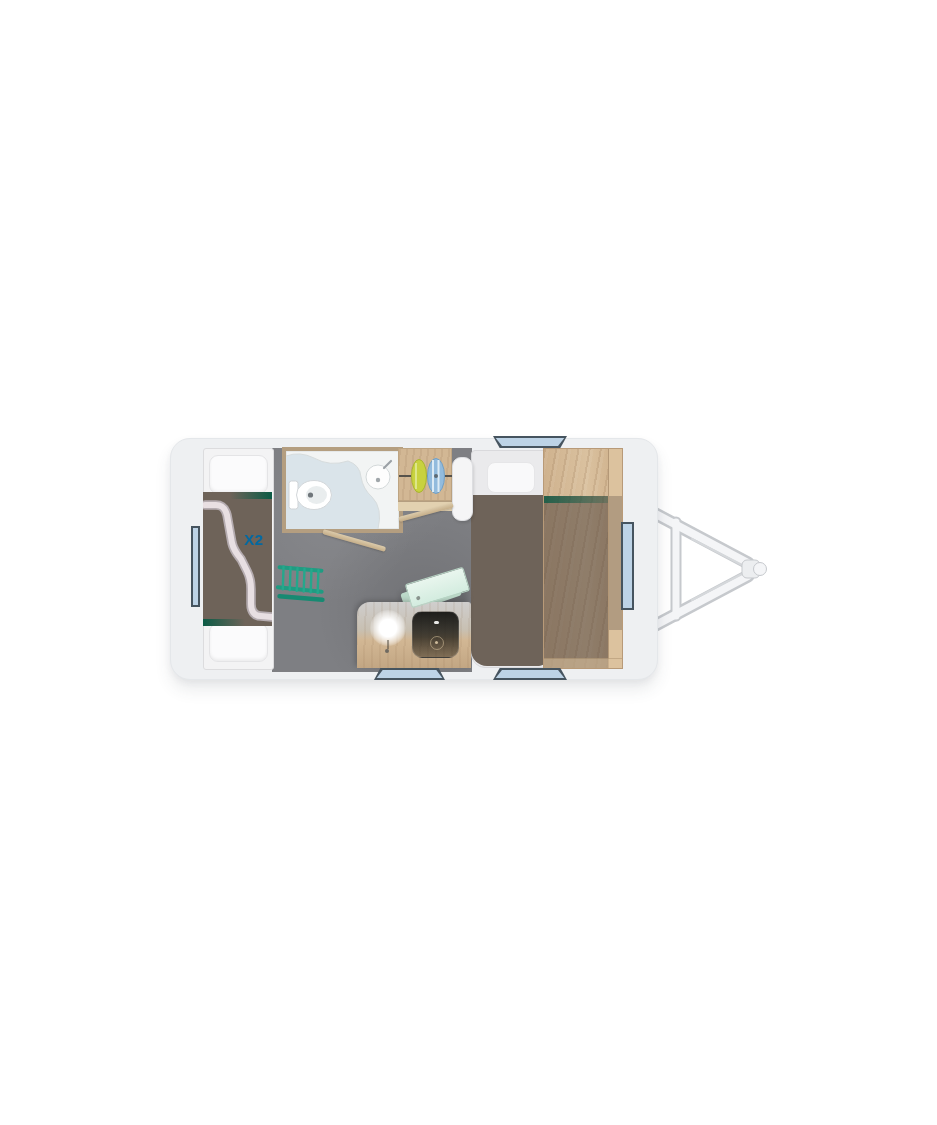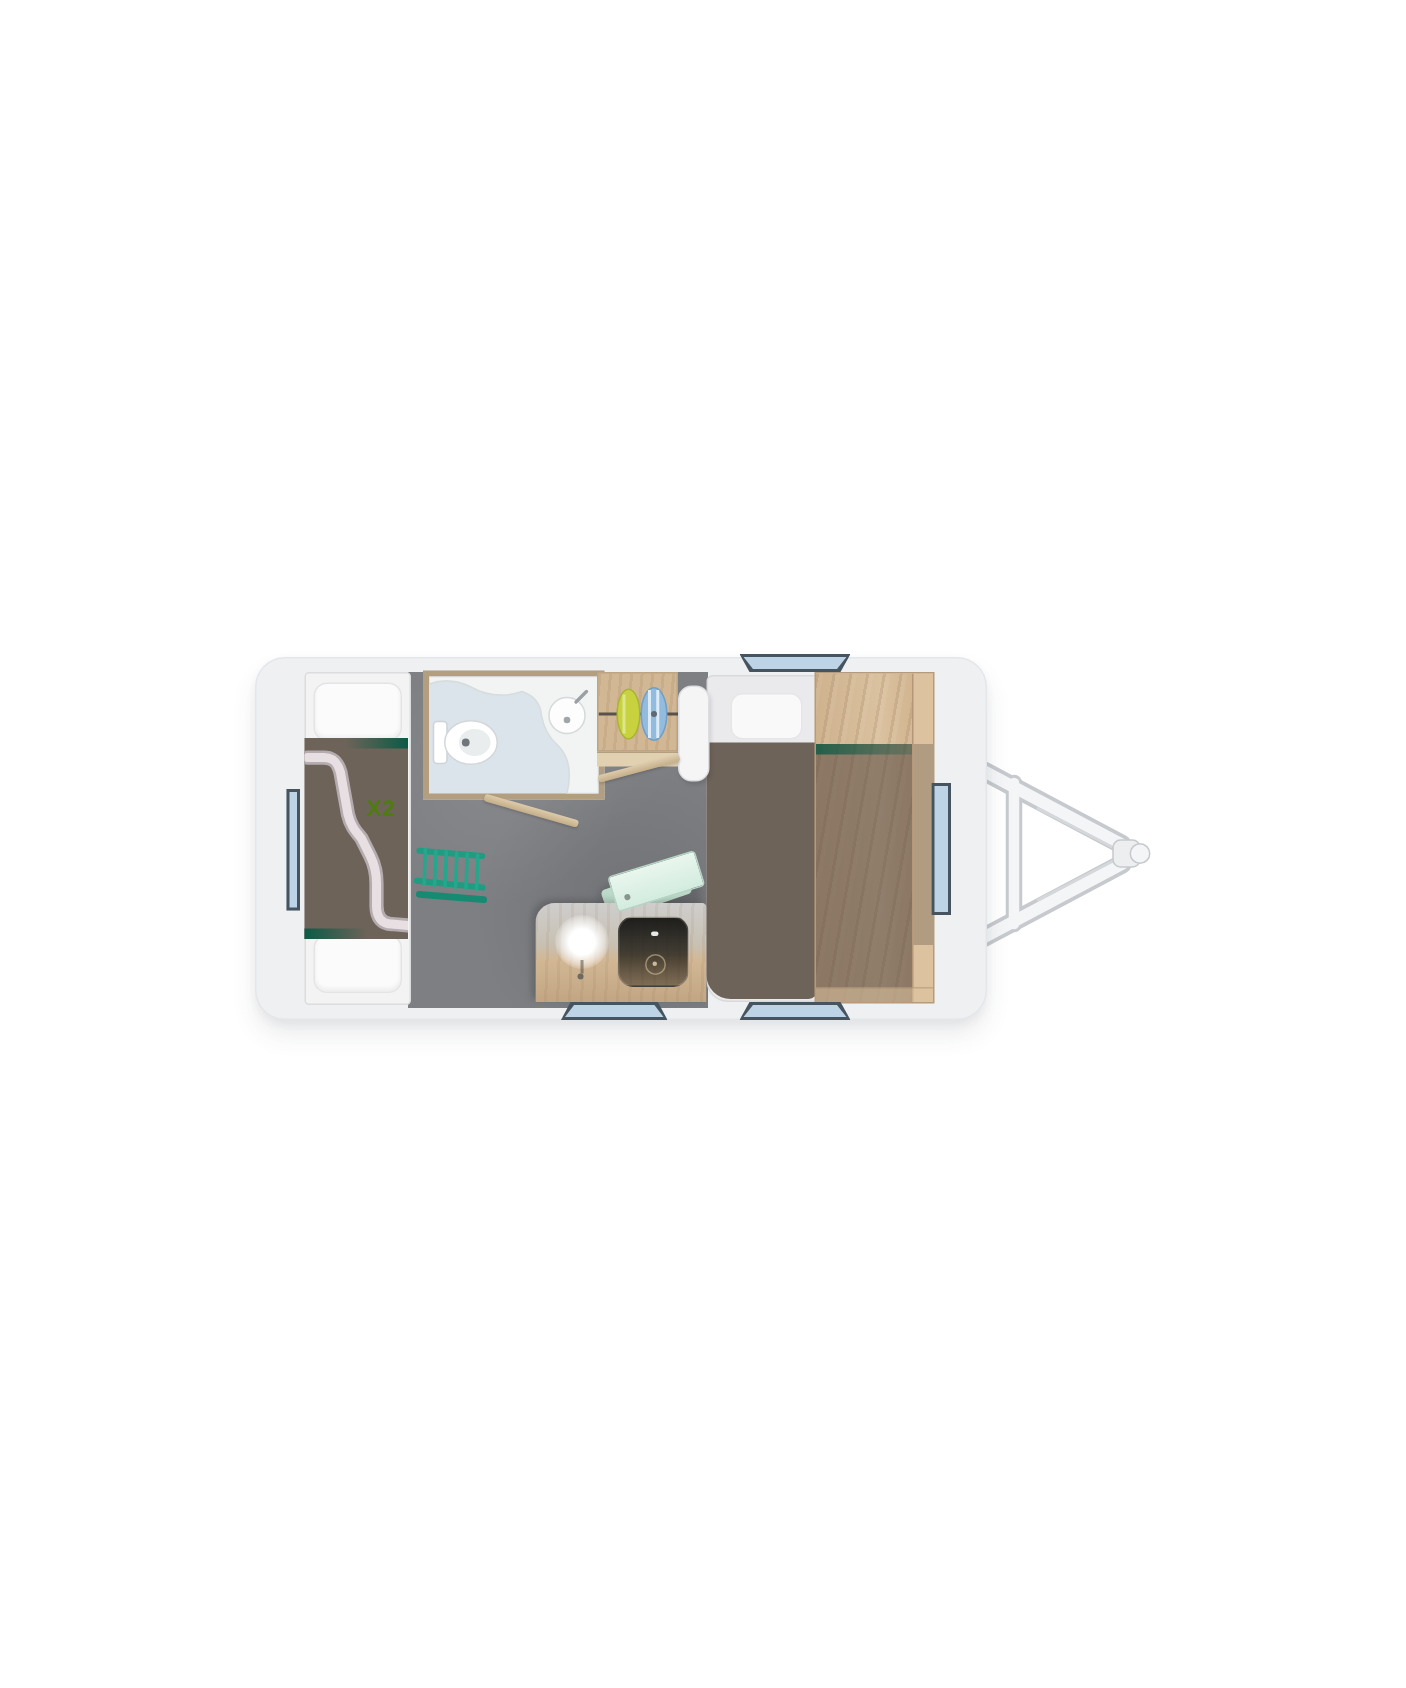--- a/index.html
+++ b/index.html
@@ -25,21 +25,21 @@
     box-shadow:inset 0 -2px 3px rgba(0,0,0,.06);z-index:4;}
   .bunk-pillow-top{left:209px;top:455px;width:57px;height:37px;}
   .bunk-pillow-bottom{left:209px;top:623px;width:57px;height:37px;}
   .bunk-blanket{left:203px;top:492px;width:69px;height:134px;background:var(--blanket,#6e6359);z-index:4;}
   .bunk-green-top{position:absolute;top:0;right:0;width:42px;height:7px;
     background:linear-gradient(270deg,var(--accent-green,#0b5b45),rgba(11,91,69,0));}
   .bunk-green-bottom{position:absolute;bottom:0;left:0;width:42px;height:7px;
     background:linear-gradient(90deg,var(--accent-green,#0b5b45),rgba(11,91,69,0));}
   .bunk-ladder-svg{left:203px;top:492px;width:69px;height:134px;z-index:5;}
   .bunk-label{left:234px;top:531px;width:40px;text-align:center;z-index:6;
-    color:#4d7c0f;font-size:15px;font-weight:800;letter-spacing:.5px;}
+    color:#0369a1;font-size:15px;font-weight:800;letter-spacing:.5px;}
   
   .step-ladder{left:276px;top:561px;width:50px;height:44px;z-index:6;transform:rotate(2deg);}
   
   .bathroom{left:282px;top:447px;width:121px;height:86px;z-index:5;box-sizing:border-box;
     border:4px solid var(--bathroom-wall,#b49e80);background:var(--bathroom-floor,#dae4ea);}
   .bathroom svg{position:absolute;left:0;top:0;}
   .door{height:5px;background:linear-gradient(180deg,#dccbab,var(--door-beige,#c5ae89));
     border-radius:2px;z-index:6;transform-origin:left center;box-shadow:0 1px 2px rgba(0,0,0,.18);}
   .bathroom-door{left:323px;top:529px;width:65px;transform:rotate(16deg);}
   .wardrobe-door{left:399px;top:517px;width:56px;transform:rotate(-15deg);}

